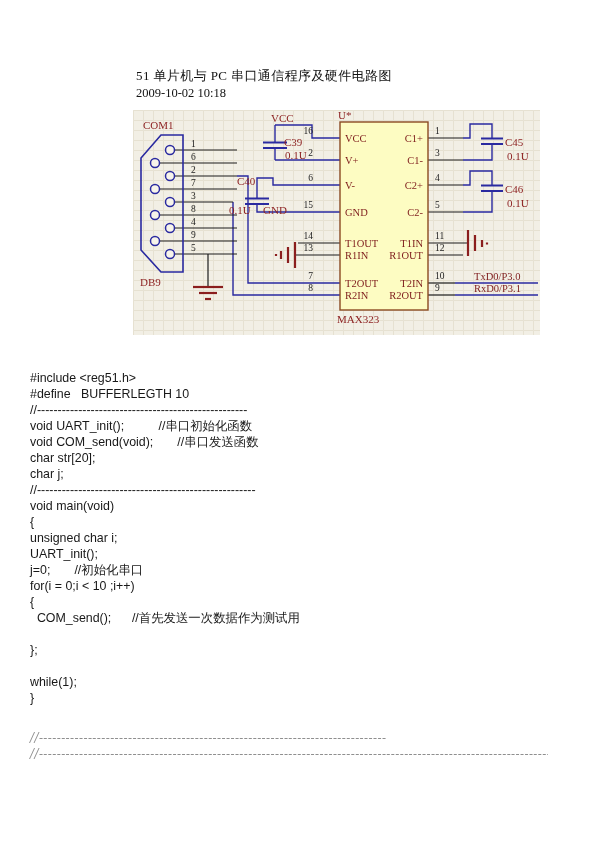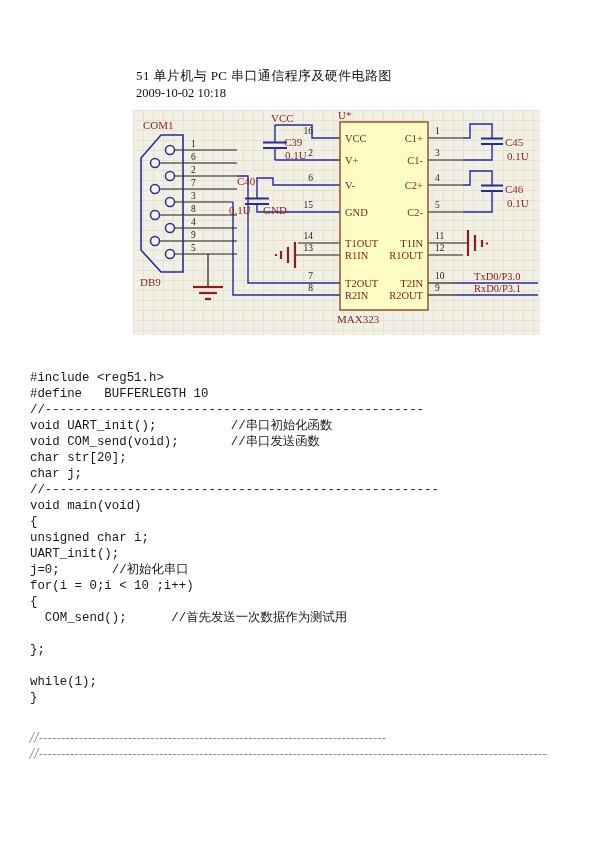--- a/index.html
+++ b/index.html
@@ -2,21 +2,21 @@
 <html><head>
 <meta charset="utf-8">
 <style>
   html,body{margin:0;padding:0;background:#fff;}
   .page{position:relative;width:548px;height:850px;background:#ffffff;overflow:hidden;
         font-family:"Liberation Serif",serif;}
   .title{position:absolute;left:136px;top:67px;font-size:13px;color:#121212;letter-spacing:.4px;white-space:nowrap;}
   .date{position:absolute;left:136px;top:86px;font-size:12.5px;color:#121212;white-space:nowrap;}
   .sch{position:absolute;left:133px;top:110px;width:407px;height:225px;}
   .code{position:absolute;left:30px;top:370px;margin:0;
-        font-family:Liberation Mono, monospace;
+        font-family:Liberation Sans, sans-serif;
         font-size:12.4px;line-height:16px;color:#181818;white-space:pre;}
   .frule{position:absolute;left:30px;font-style:italic;color:#8f8f8f;
          font-family:"DejaVu Serif","Liberation Serif",serif;font-size:12px;
          white-space:pre;letter-spacing:.4px;}
   .f1{top:731px;}
   .f2{top:747px;}
   svg text{font-family:"Liberation Serif",serif;}
   .t-lbl{fill:#8b1e1e;font-size:11px;}
   .t-name{fill:#7e1c1c;font-size:10.5px;}
   .t-num{fill:#222222;font-size:9.5px;}

